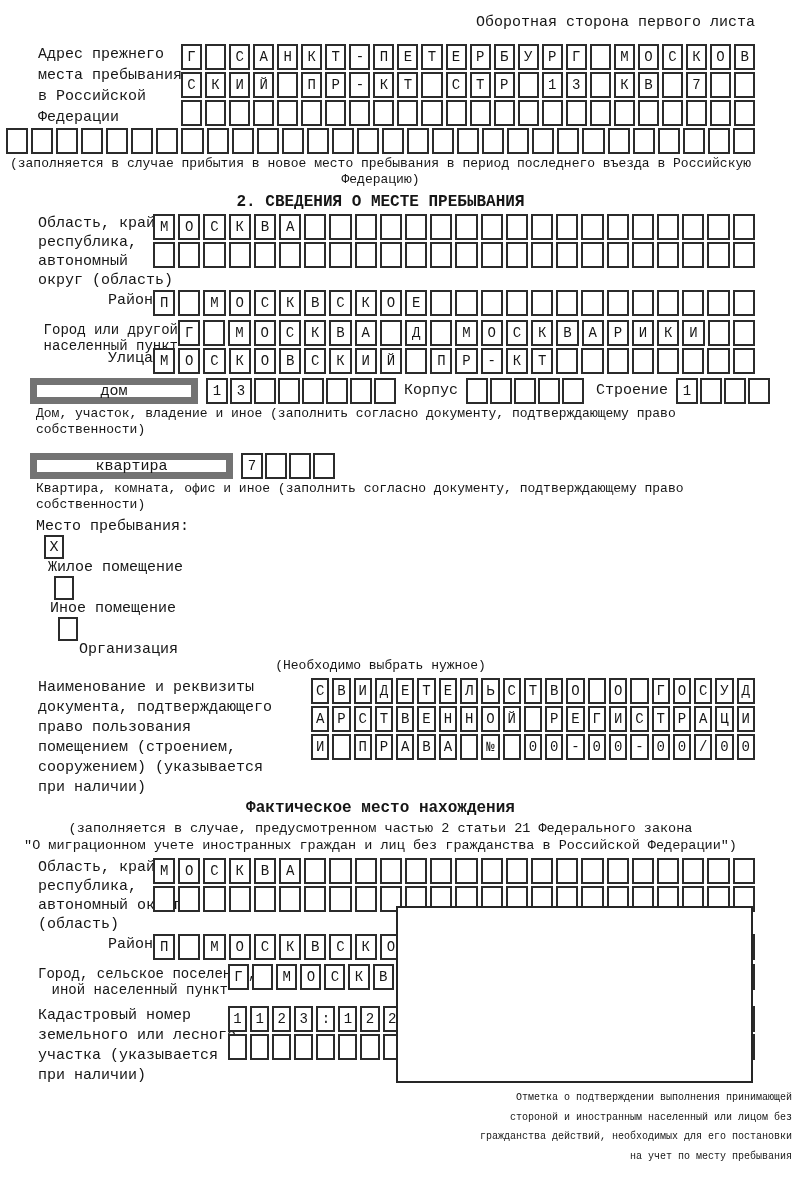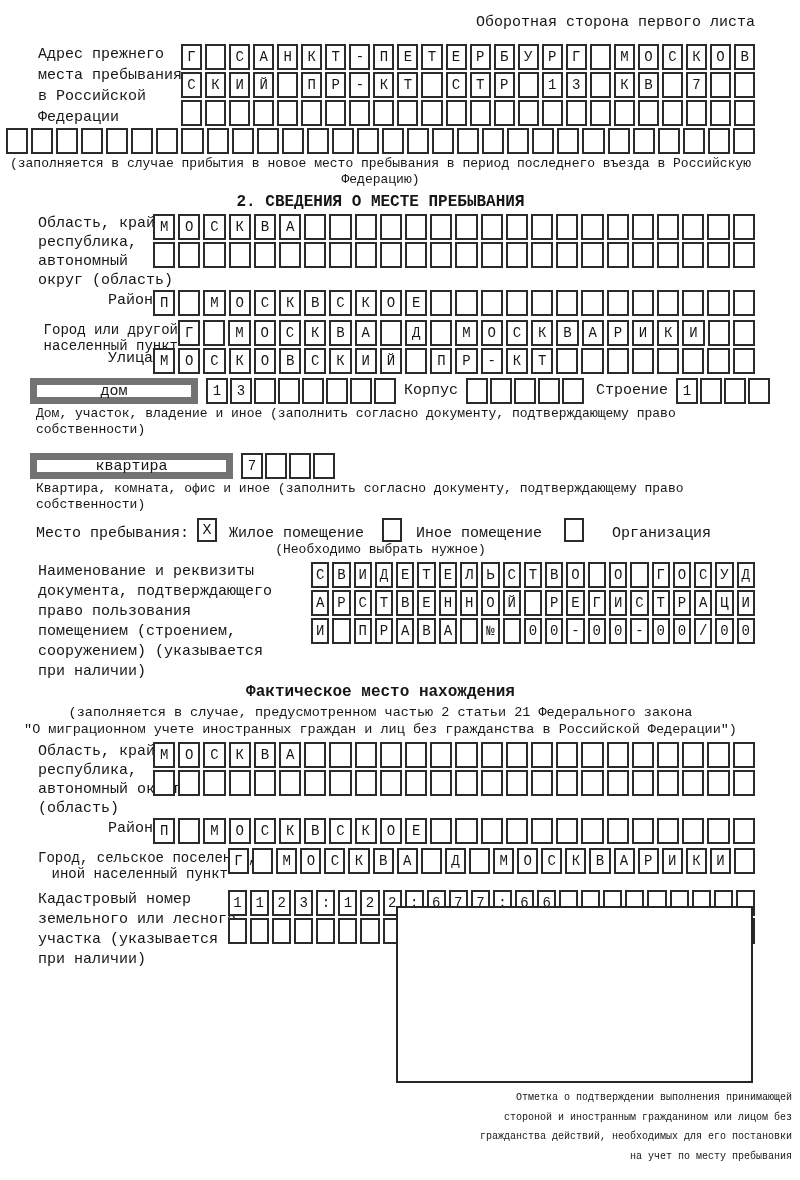--- a/index.html
+++ b/index.html
@@ -26,21 +26,21 @@
   .grid.fixed{flex:none;gap:2px;}
   .grid.fixed .cb{flex:0 0 22px;width:22px;}
   .h28{height:28px;text-align:right;}
   .note{font-size:13px;line-height:16px;}
   .center{text-align:center;}
   .title{font-weight:bold;font-size:16px;line-height:20px;text-align:center;}
   .widebox{border:7px solid #737373;height:26px;box-sizing:border-box;flex:none;
     display:flex;align-items:center;justify-content:center;font-size:15px;background:#fff;}
   .inline-lbl{font-size:15px;line-height:26px;flex:none;}
   .hrow{display:flex;align-items:center;margin-left:24px;}
-  .stay{display:flex;align-items:flex-end;margin-left:30px;font-size:15px;}
+  .stay{display:flex;align-items:flex-start;margin-left:30px;font-size:15px;flex-direction:column;}
   .chk{width:20px;height:24px;border:2px solid #2b2b2b;box-sizing:border-box;flex:none;
     display:flex;align-items:center;justify-content:center;font-size:15px;background:#fff;}
   .stamp{position:absolute;left:396px;top:906px;width:357px;height:177px;
     border:2px solid #262626;box-sizing:border-box;background:#fff;}
   .stamp-caption{position:absolute;left:392px;top:1088px;width:400px;text-align:right;
     font-size:10px;line-height:19.5px;}
   .mt2{margin-top:2px;}.mt3{margin-top:15px;}.mt4{margin-top:4px;}
   .mt5{margin-top:5px;}.mt14{margin-top:14px;}
   .mt30{margin-top:12px;}
 </style>
@@ -367,21 +367,21 @@
     </div>
     <div class="note mt2" style="margin-left:30px">Квартира, комната, офис и иное (заполнить согласно документу, подтверждающему право собственности)</div>
 
     <div class="stay mt5">
       <span>Место пребывания:</span>
       <span class="chk" style="margin-left:8px">X</span>
       <span style="margin-left:12px">Жилое помещение</span>
       <span class="chk" style="margin-left:18px"></span>
       <span style="margin-left:14px">Иное помещение</span>
       <span class="chk" style="margin-left:22px"></span>
-      <span style="margin-left:28px">Организация</span>
+      <span style="margin-left:43px">Организация</span>
     </div>
     <div class="note center">(Необходимо выбрать нужное)</div>
 
     <div class="frow mt4">
       <div class="flabel lh20" style="width:305px">Наименование и реквизиты
 документа, подтверждающего
 право пользования
 помещением (строением,
 сооружением) (указывается
 при наличии)</div>
@@ -641,18 +641,18 @@
             <span class="cb"></span>
           </div>
       </div>
     </div>
 
   </div>
 
   <div class="stamp"></div>
   <div class="stamp-caption">
     <div>Отметка о подтверждении выполнения принимающей</div>
-    <div>стороной и иностранным гражданином или лицом без</div>
+    <div>стороной и иностранным населенный или лицом без</div>
     <div>гражданства действий, необходимых для его постановки</div>
     <div>на учет по месту пребывания</div>
   </div>
 
 </div>
 
 </body></html>

